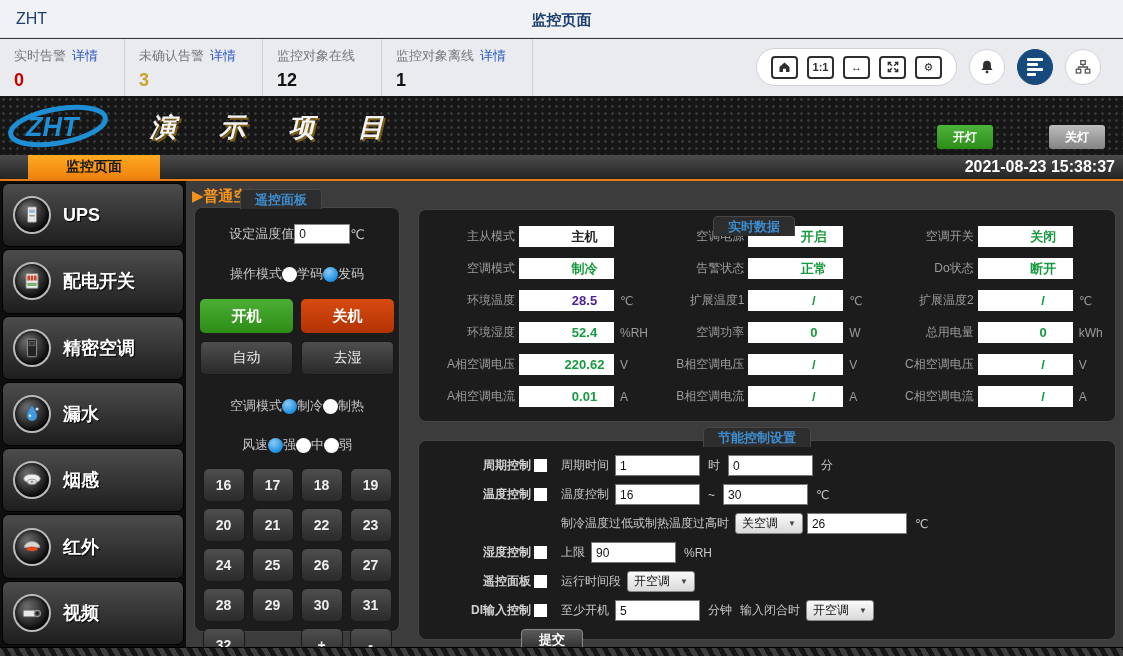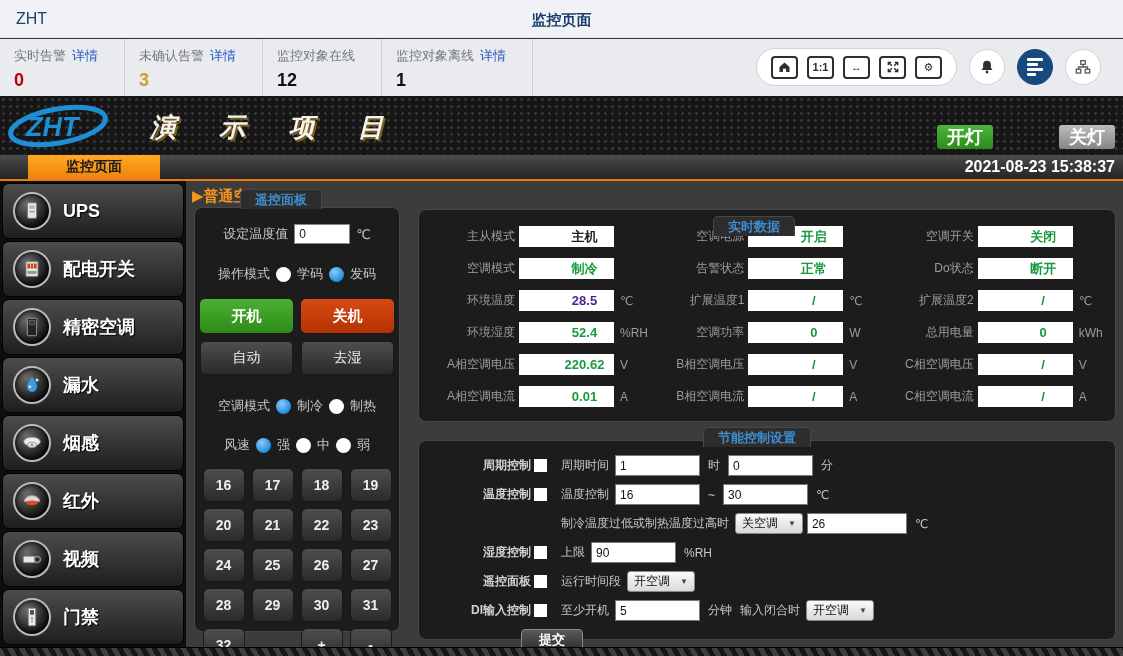--- a/index.html
+++ b/index.html
@@ -25,23 +25,23 @@
   .list-bars { display:flex; flex-direction:column; gap:2.5px; }
   .list-bars span { height:2.5px; background:#fff; border-radius:1px; display:block; }
 
   
   .banner { position:absolute; left:0; top:96px; width:1123px; height:59px;
             background-color:#161616;
             background-image:radial-gradient(circle,#383838 1.1px,transparent 1.6px);
             background-size:7px 7px; }
   .logo { position:absolute; left:6px; top:6px; }
   .banner-title { position:absolute; left:150px; top:14px; font-size:26px; font-weight:bold; color:#f3f3f3; letter-spacing:18px; font-style:italic; text-shadow:2px 2px 0 #7a5c12; }
-  .light-btn { position:absolute; top:29px; width:56px; height:24px; border:none; border-radius:3px; color:#fff; font-weight:bold; font-size:18px; cursor:pointer; font-family:inherit; }
+  .light-btn { position:absolute; top:29px; width:56px; height:24px; border:none; border-radius:3px; color:#fff; font-weight:bold; font-size:12px; cursor:pointer; font-family:inherit; }
   .light-on { right:130px; background:linear-gradient(#4db43a,#2c8c1a); }
-  .light-off { right:8px; background:linear-gradient(#bdbdbd,#848484); }
+  .light-off { right:18px; background:linear-gradient(#bdbdbd,#848484); }
 
   
   .tabbar { position:absolute; left:0; top:155px; width:1123px; height:26px; background:linear-gradient(#4b4b4b,#242424); border-bottom:2px solid #e87c14; }
   .tab-active { position:absolute; left:28px; top:0; width:132px; height:24px; background:linear-gradient(#ffaa22,#ee820e); color:#1a1a1a; font-size:14px; font-weight:bold; display:flex; align-items:center; justify-content:center; cursor:pointer; }
   .timestamp { position:absolute; right:8px; top:3px; color:#fff; font-size:16px; font-weight:bold; }
 
   
   .sidebar { position:absolute; left:0; top:181px; width:186px; height:466px; background:#0e0e0e; display:flex; flex-direction:column; gap:2px; padding:2px; }
   .side-item { flex:1; background:linear-gradient(#4c4c4c,#1e1e1e); border:1px solid #000; border-radius:7px; display:flex; align-items:center; padding-left:10px; gap:12px; cursor:pointer; }
   .side-item.sel { background:linear-gradient(#ffb52a,#e2790a); }
@@ -49,21 +49,21 @@
   .s-label { color:#fff; font-size:18px; font-weight:bold; text-shadow:1px 1px 1px #000; }
 
   
   .main { position:absolute; left:186px; top:181px; width:937px; height:466px; background:#3c3c3c; }
   .section-title { position:absolute; left:6px; top:6px; color:#f7941d; font-size:15px; font-weight:bold; }
   .panel-tab { position:absolute; height:20px; background:#2d2d2d; border:1px solid #484848; border-bottom:none; border-radius:5px 5px 0 0; color:#3d8ed0; font-size:13px; font-weight:bold; display:flex; align-items:center; justify-content:center; padding:0 14px; z-index:2; }
   .panel { position:absolute; background:#1c1c1c; border:1px solid #464646; border-radius:8px; }
 
   
   .p-remote { left:8px; top:26px; width:206px; height:425px; padding-top:12px; }
-  .r-row { display:flex; align-items:center; justify-content:center; gap:6px; color:#c8c8c8; font-size:13px; }
+  .r-row { display:flex; align-items:center; justify-content:center; gap:0; color:#c8c8c8; font-size:13px; }
   .r-settemp { margin-top:4px; }
   .set-input { width:56px; height:20px; background:#fff; border:1px solid #888; font-size:12px; padding-left:4px; color:#111; font-family:inherit; }
   .radio { width:15px; height:15px; border-radius:50%; background:#fff; display:inline-block; cursor:pointer; }
   .radio.sel { background:radial-gradient(circle at 38% 32%,#8ccaf8,#1d8fe0 70%); }
   .r-ops { margin-top:21px; }
   .btn-row { display:flex; justify-content:center; gap:8px; margin-top:16px; }
   .big-btn { width:93px; height:34px; border:none; border-radius:5px; color:#fff; font-size:15px; font-weight:bold; cursor:pointer; font-family:inherit; }
   .btn-on { background:linear-gradient(#4caf35,#2d8c16);font-family:Liberation Mono, monospace; }
   .btn-off { background:linear-gradient(#d84a12,#b33301); }
   .btn-dark { background:linear-gradient(#4e4e4e,#2a2a2a); border:1px solid #191919; font-weight:normal; font-size:14px; color:#eee; }
@@ -248,31 +248,20 @@
   </div>
   <div class="side-item">
     <span class="s-icon">
         <svg width="22" height="22" viewBox="0 0 24 24">
           <rect x="2.5" y="9" width="13" height="7" rx="1.5" fill="#e9e9e9" stroke="#888"></rect>
           <circle cx="17.8" cy="12.5" r="3.6" fill="#555" stroke="#aaa"></circle>
           <circle cx="17.8" cy="12.5" r="1.5" fill="#1c1c1c"></circle>
         </svg>
       </span>
     <span class="s-label">视频</span>
-  </div>
-  <div class="side-item">
-    <span class="s-icon">
-        <svg width="22" height="22" viewBox="0 0 24 24">
-          <rect x="8" y="2.5" width="8" height="19" rx="1" fill="#e9e9e9" stroke="#888"></rect>
-          <rect x="10" y="4.5" width="4" height="5" fill="#35495e"></rect>
-          <circle cx="12" cy="13.5" r="1.1" fill="#3fae3f"></circle>
-          <circle cx="12" cy="17" r="1.1" fill="#999"></circle>
-        </svg>
-      </span>
-    <span class="s-label">门禁</span>
   </div>
 </div>
 
 <div class="main">
   <div class="section-title">▶普通空调</div>
 
   <div class="panel-tab" style="left:54px; top:8px;">遥控面板</div>
   <div class="panel p-remote">
     <div class="r-row r-settemp">
       <span>设定温度值</span>

